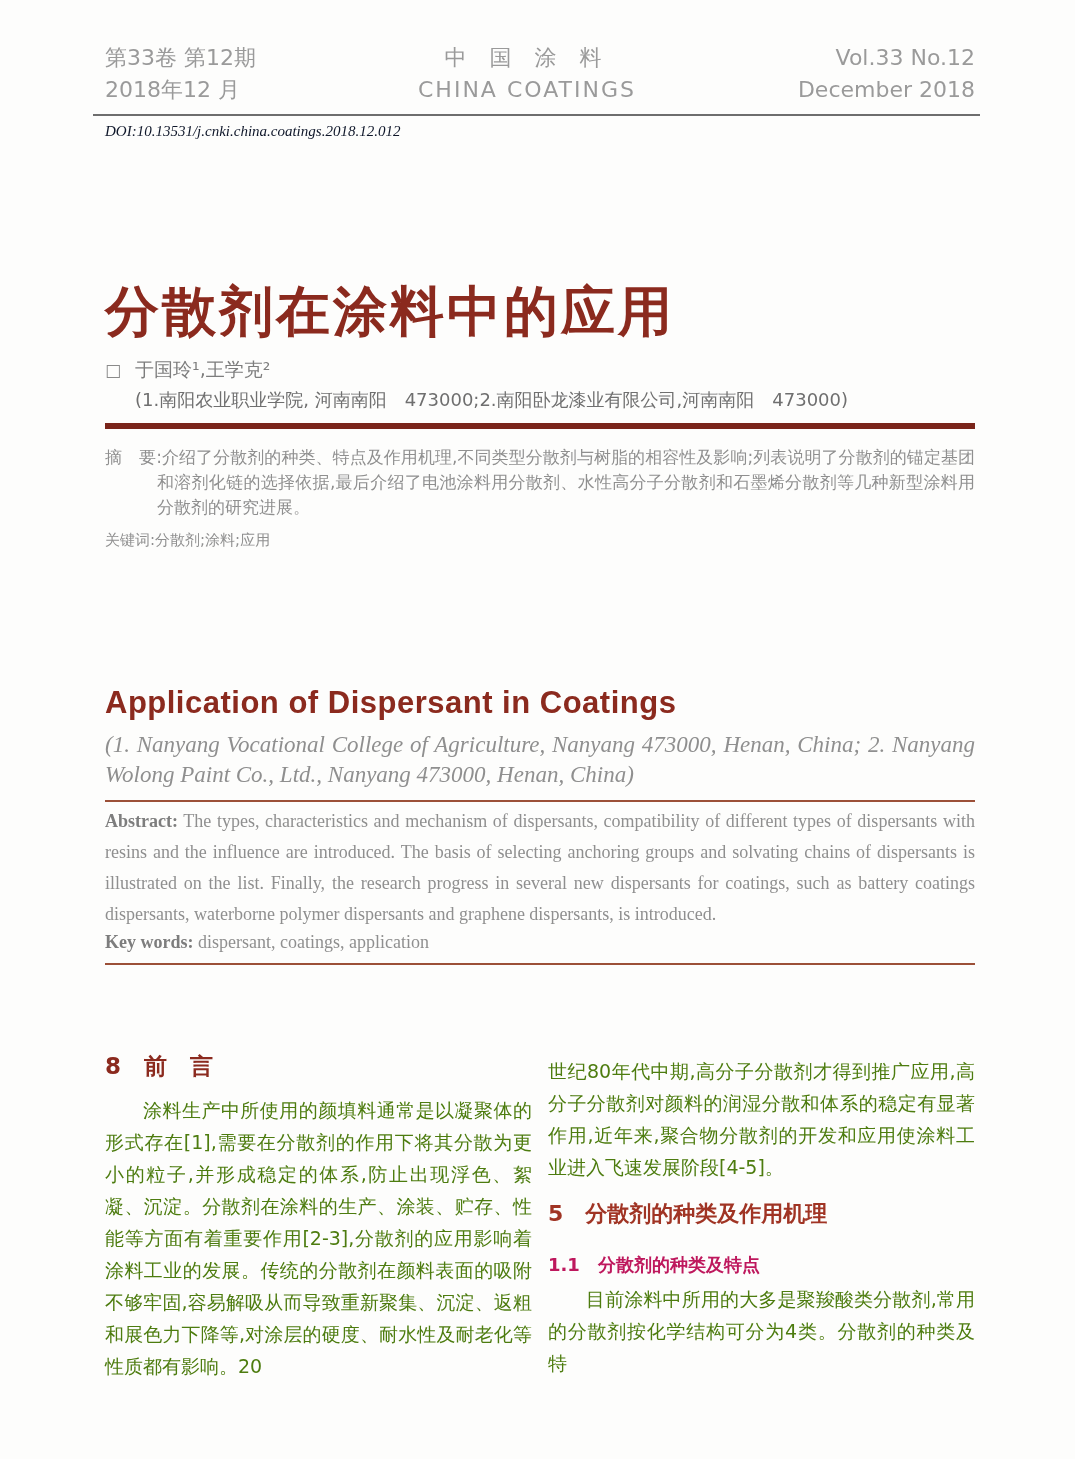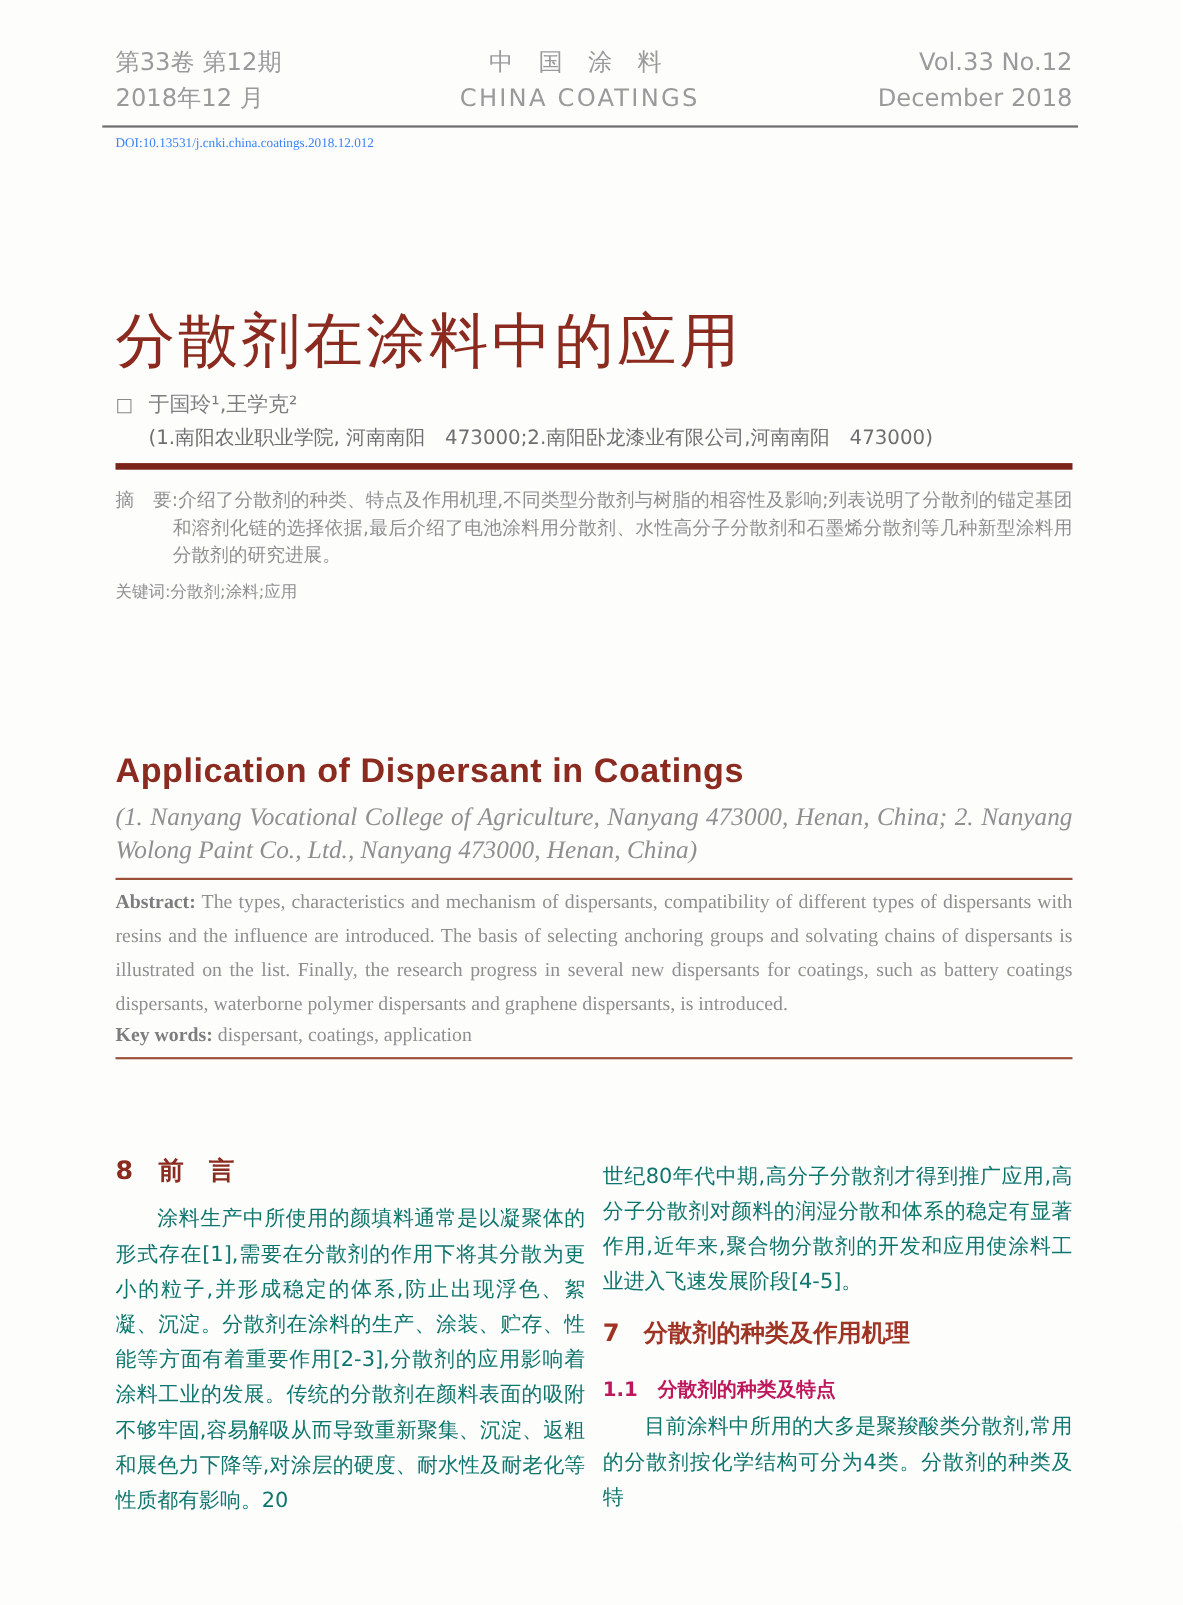--- a/index.html
+++ b/index.html
@@ -14,26 +14,26 @@
     font-family: "DejaVu Sans", sans-serif;
     color: #3f3f3f;
     overflow: hidden;
   }
   
   .jheader { display:flex; justify-content:space-between; color:#9a9a9a; font-size:22px; line-height:1.45; }
   .jheader .h-center { text-align:center; letter-spacing:2px; }
   .jheader .h-right  { text-align:right; }
   .jheader .cn-journal { letter-spacing:8px; }
   .header-rule { border:none; border-top:2px solid #6e6e6e; margin:8px 0 0 -12px; width:887px; }
-  .doi { font-family:"Liberation Serif", serif; font-size:12px; color:#3b82f6; margin-top:7px; }
+  .doi { font-family:"Liberation Serif", serif; font-size:15px; color:#0f172a; margin-top:7px;font-style:italic; }
 
   
   .title-cn {
     margin:141px 0 0 0;
-    font-size:54px; line-height:1.15; font-weight:normal;
+    font-size:54px; line-height:1.15; font-weight:bold;
     color:#8b2a1e; letter-spacing:3px;
   }
   .authors-cn { margin-top:14px; font-size:19px; color:#7d7d7d; }
   .authors-cn .marker { color:#8a8a8a; margin-right:14px; font-size:17px; }
   .affil-cn { margin-top:5px; padding-left:30px; font-size:18px; color:#6f6f6f; }
   .thick-bar { margin-top:11px; height:6px; background:#7a241a; }
 
   
   .abstract-cn {
     margin-top:16px; font-size:17px; line-height:25px; color:#8f8f8f;
@@ -64,21 +64,21 @@
   }
   .abstract-en b, .kw-en b { color:#7d7d7d; }
   .kw-en { margin-top:2px; font-family:"Liberation Serif", serif; font-size:18px; color:#8f8f8f; }
 
   
   .body-cols { display:flex; gap:16px; margin-top:86px; }
   .col { flex:1; min-width:0; }
   .sec-h0 { font-size:23px; font-weight:bold; color:#8b2a1e; margin:0 0 12px 0; }
   .sec-h1 { font-size:22px; font-weight:bold; color:#a03424; margin:16px 0 8px 0; }
   .sec-h11 { font-size:18px; font-weight:bold; color:#be185d; margin:24px 0 6px 0; }
-  .para { font-size:19px; line-height:32px; text-align:justify; color:#0f766e; margin:0; }
+  .para { font-size:19px; line-height:32px; text-align:justify; color:#4d7c0f; margin:0; }
   .indent { text-indent:2em; }
   .col-right .para.first { padding-top:4px; }
 </style>
 </head>
 <body>
 
 <div class="page">
 
   <div class="jheader">
     <div class="h-left">
@@ -123,19 +123,19 @@
   </div>
   <div class="thin-rule"></div>
 
   <div class="body-cols">
     <div class="col col-left">
       <h3 class="sec-h0">8　前　言</h3>
       <p class="para indent">涂料生产中所使用的颜填料通常是以凝聚体的形式存在[1],需要在分散剂的作用下将其分散为更小的粒子,并形成稳定的体系,防止出现浮色、絮凝、沉淀。分散剂在涂料的生产、涂装、贮存、性能等方面有着重要作用[2-3],分散剂的应用影响着涂料工业的发展。传统的分散剂在颜料表面的吸附不够牢固,容易解吸从而导致重新聚集、沉淀、返粗和展色力下降等,对涂层的硬度、耐水性及耐老化等性质都有影响。20</p>
     </div>
     <div class="col col-right">
       <p class="para first">世纪80年代中期,高分子分散剂才得到推广应用,高分子分散剂对颜料的润湿分散和体系的稳定有显著作用,近年来,聚合物分散剂的开发和应用使涂料工业进入飞速发展阶段[4-5]。</p>
-      <h3 class="sec-h1">7　分散剂的种类及作用机理</h3>
+      <h3 class="sec-h1">5　分散剂的种类及作用机理</h3>
       <h4 class="sec-h11">1.1　分散剂的种类及特点</h4>
       <p class="para indent">目前涂料中所用的大多是聚羧酸类分散剂,常用的分散剂按化学结构可分为4类。分散剂的种类及特</p>
     </div>
   </div>
 
 </div>
 
 </body></html>

